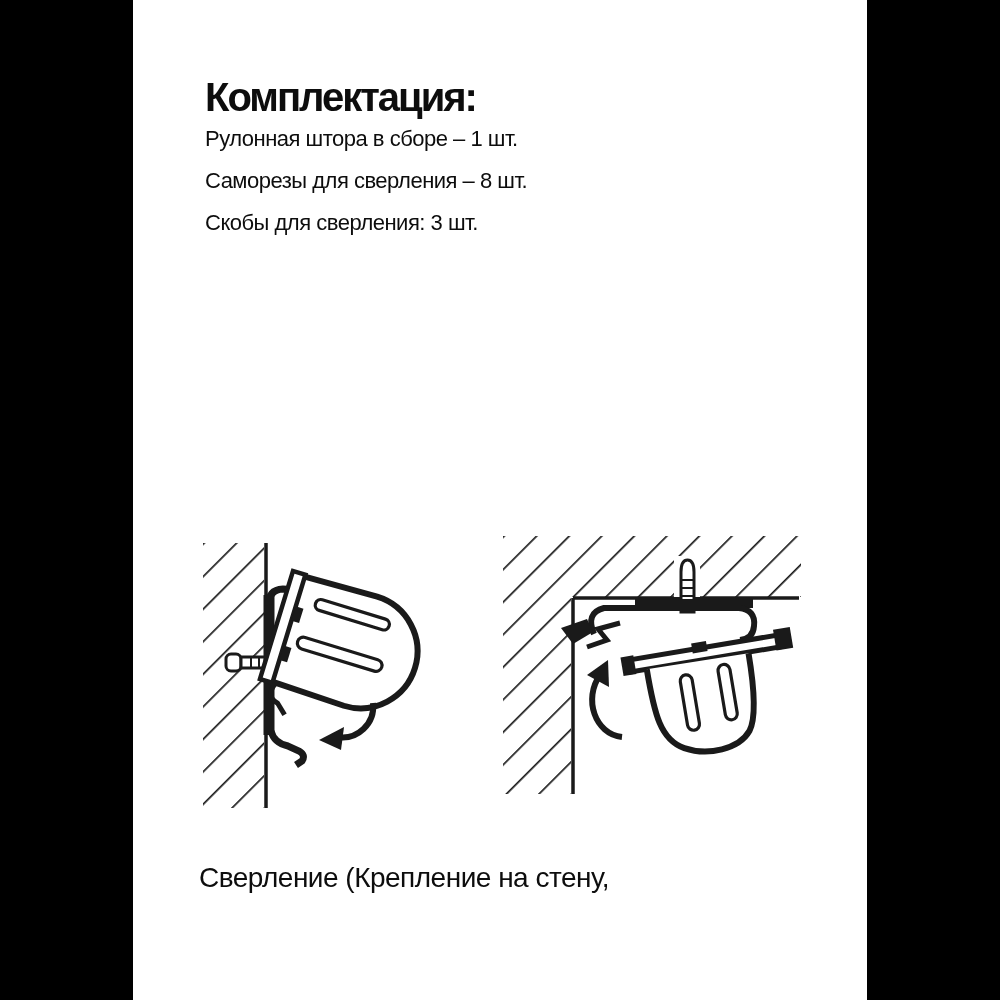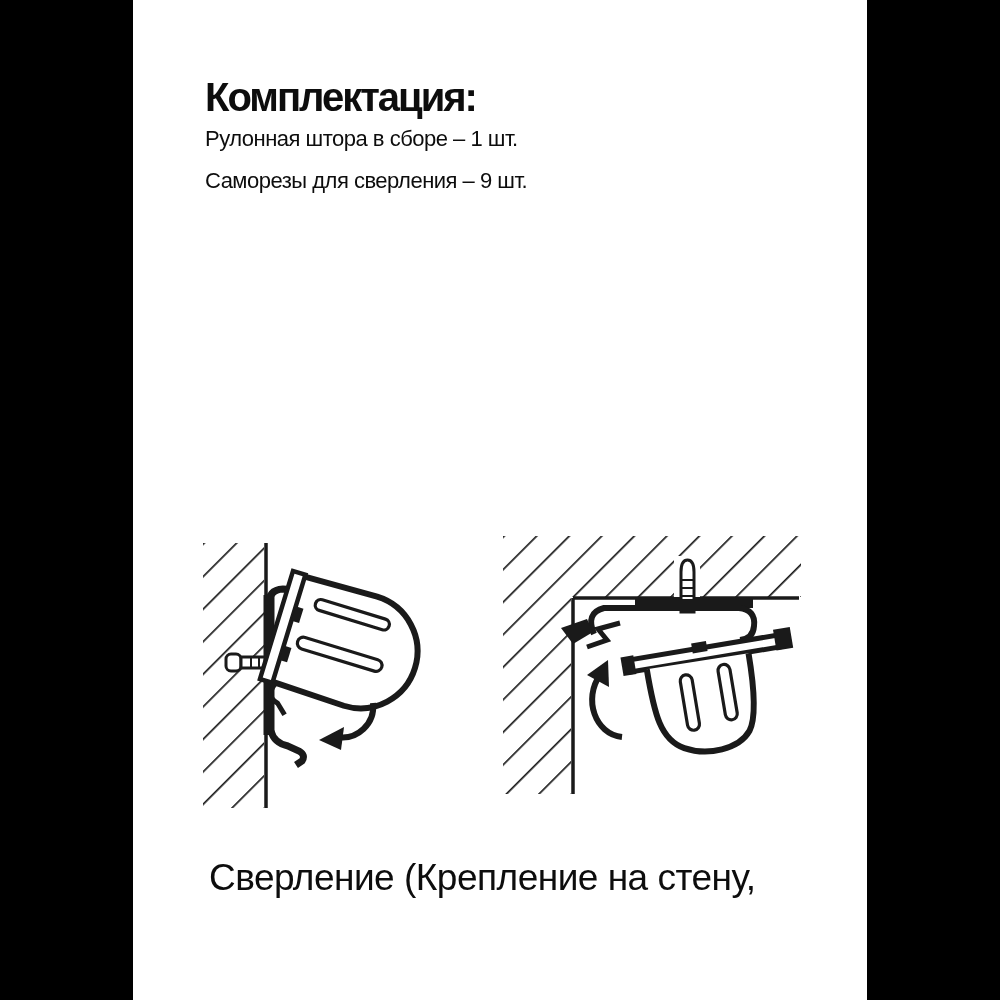--- a/index.html
+++ b/index.html
@@ -26,22 +26,22 @@
     line-height: 44px; color: #0d0d0d; white-space: nowrap;
   }
   .heading-package  { top: 75px; }
   .heading-mounting { top: 448px; }
   .list {
     position: absolute; left: 72px; top: 118px;
     font-size: 22px; letter-spacing: -0.5px; line-height: 42px;
     color: #0d0d0d; white-space: nowrap;
   }
   .caption {
-    position: absolute; left: 76px; top: 858px;
-    font-size: 37px; letter-spacing: -0.5px; line-height: 40px;
+    position: absolute; left: 66px; top: 858px;
+    font-size: 28px; letter-spacing: -0.5px; line-height: 40px;
     color: #0d0d0d; white-space: nowrap;
   }
   .diagram { position: absolute; }
   .diagram-wall    { left: 70px;  top: 543px; }
   .diagram-ceiling { left: 370px; top: 536px; }
   svg .ink   { stroke: #1a1a1a; }
   svg .fill  { fill: #1a1a1a; }
 </style>
 </head>
 <body>
@@ -49,21 +49,22 @@
 <div class="stage">
   <div class="bar bar-left"></div>
   <div class="bar bar-right"></div>
 
   <div class="sheet">
 
     <div class="h-bold heading-package">Комплектация:</div>
 
     <div class="list">
       <div>Рулонная штора в сборе – 1 шт.</div>
-      <div>Саморезы для сверления – 9 шт.</div>
+      <div>Саморезы для сверления – 8 шт.</div>
+      <div>Скобы для сверления: 3 шт.</div>
     </div>
 
 
     <svg class="diagram diagram-wall" width="240" height="265" viewBox="0 0 240 265">
       <defs>
         <pattern id="hatchA" patternUnits="userSpaceOnUse" width="23" height="23" patternTransform="rotate(45)">
           <line x1="0" y1="0" x2="0" y2="23" stroke="#1a1a1a" stroke-width="3.4"></line>
         </pattern>
       </defs>
 

